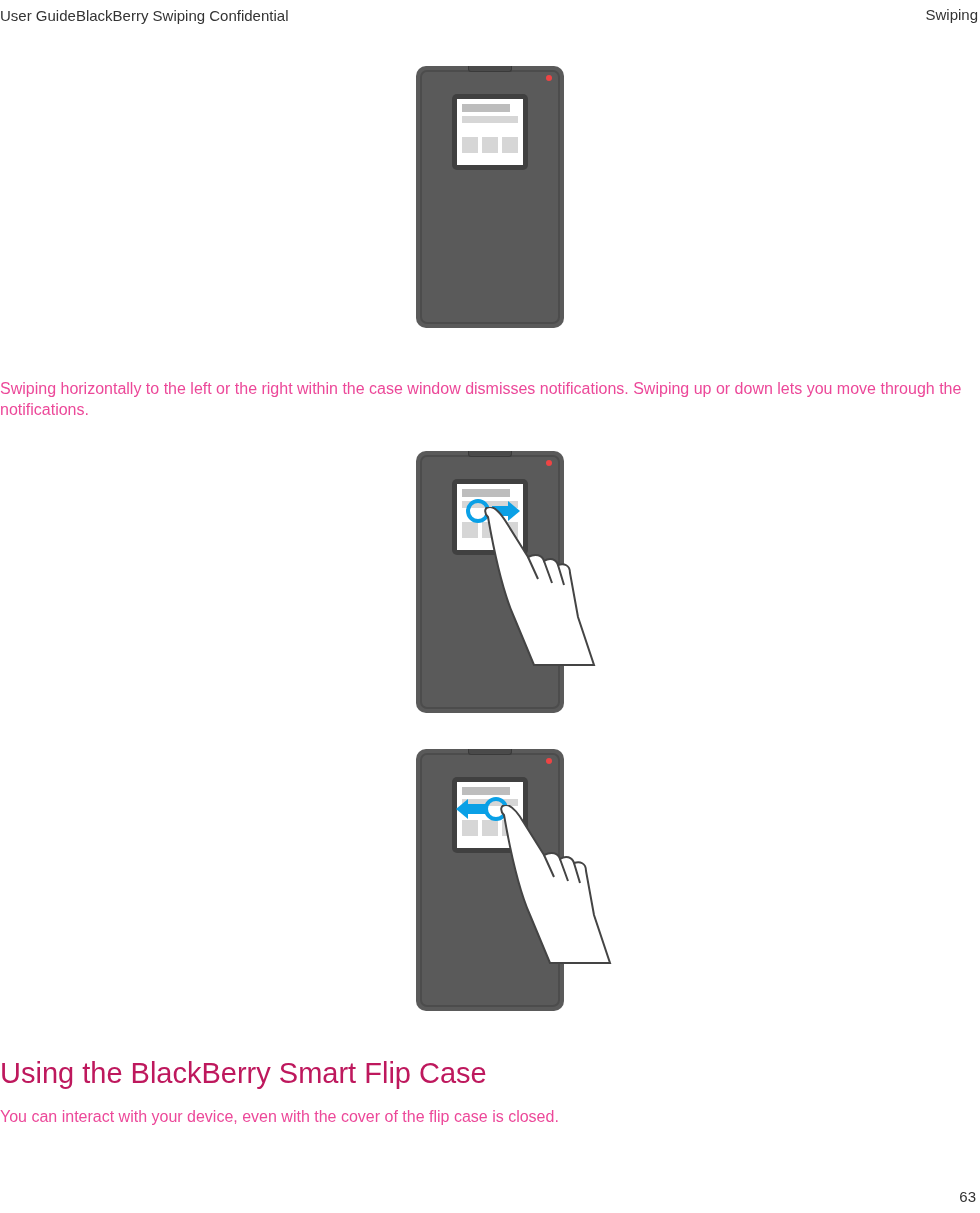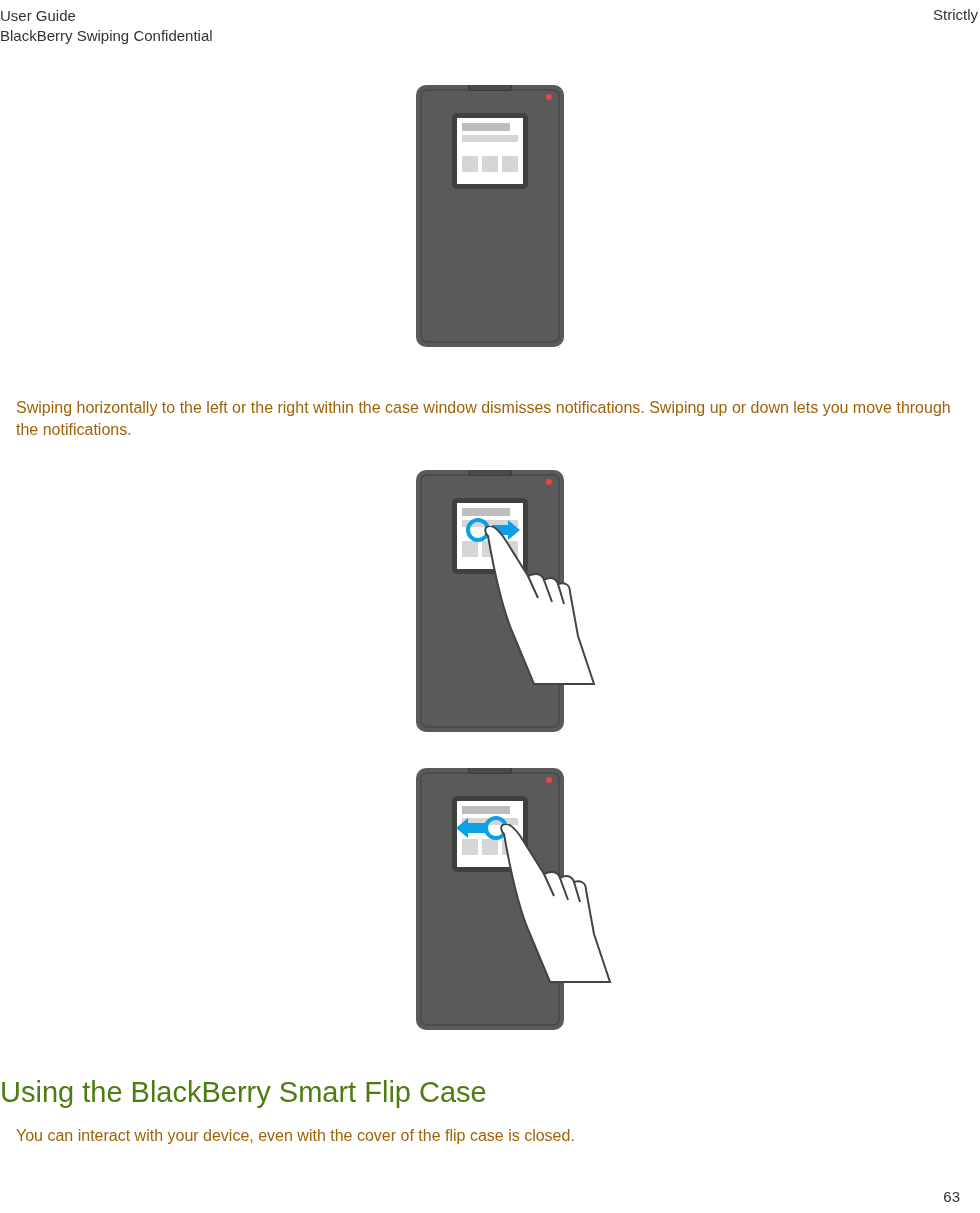--- a/index.html
+++ b/index.html
@@ -11,21 +11,21 @@
       background: #fff;
       position: relative;
     }
     .header {
       display: flex;
       justify-content: space-between;
       padding: 6px 2px 0 0;
       font-size: 15px;
       color: #333;
     }
-    .header-left { display: flex; flex-direction: column; line-height: 1.3; }
+    .header-left { display: flex; flex-direction: row; line-height: 1.3; }
     .header-right { padding-top: 0; }
     .content { padding: 0 0 0 0; }
     .diagram-wrap { display: flex; justify-content: center; margin: 40px 0 50px 0; }
     .phone {
       width: 148px;
       height: 262px;
       background: #5a5a5a;
       border-radius: 10px;
       position: relative;
     }
@@ -97,49 +97,49 @@
       border-radius: 50%;
       background: transparent;
     }
     .hand {
       position: absolute;
       top: 56px; left: 62px;
       width: 120px; height: 160px;
     }
     .body-text {
       font-size: 16px;
-      color: #a16207;
+      color: #ec4899;
       line-height: 1.35;
       margin: 0 0 0 0;
-      padding: 0 12px 0 16px;
+      padding: 0 12px 0 0;
     }
     .heading {
       font-size: 29px;
       font-weight: 400;
-      color: #4d7c0f;
+      color: #be185d;
       margin-top: 46px;
       margin-bottom: 16px;
     }
     .page-num {
       position: absolute;
-      bottom: 8px; right: 20px;
+      bottom: 8px; right: 4px;
       font-size: 15px;
       color: #333;
     }
   </style>
 </head>
 <body>
 
 <div class="header">
   <div class="header-left">
     <span>User Guide</span>
     <span>BlackBerry Swiping Confidential</span>
   </div>
   <div class="header-right">
-    <span>Strictly</span>
+    <span>Swiping</span>
   </div>
 </div>
 
 <div class="content">
 
   <div class="diagram-wrap">
     <div class="phone">
       <div class="phone-border-inner"></div>
       <div class="speaker"></div>
       <div class="led"></div>

